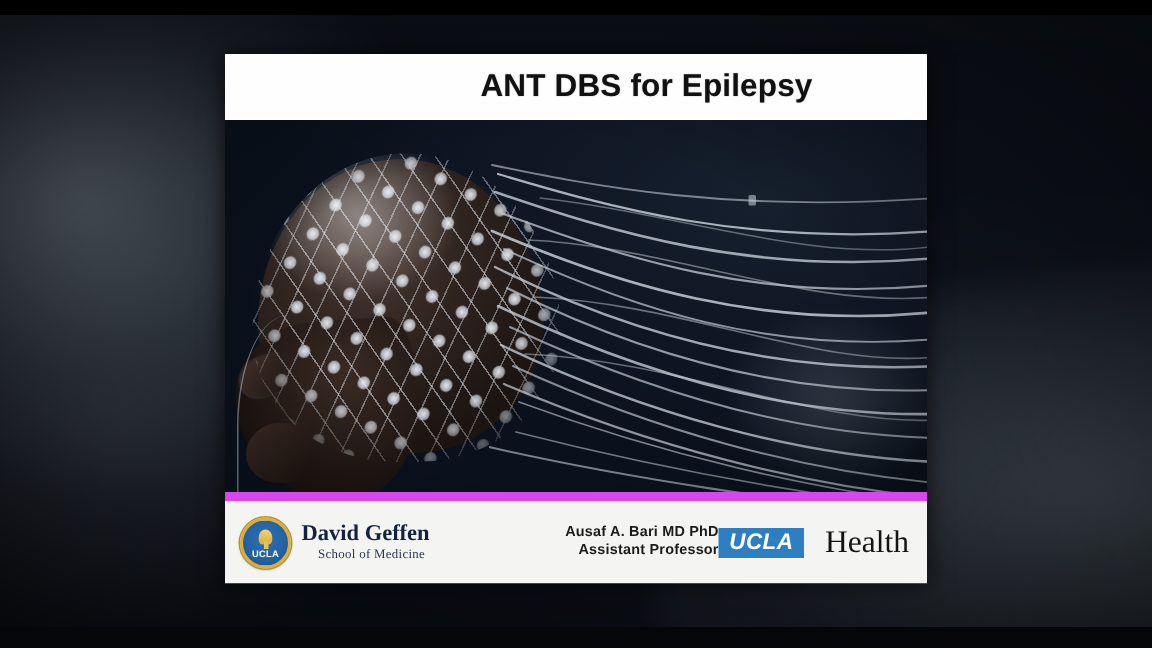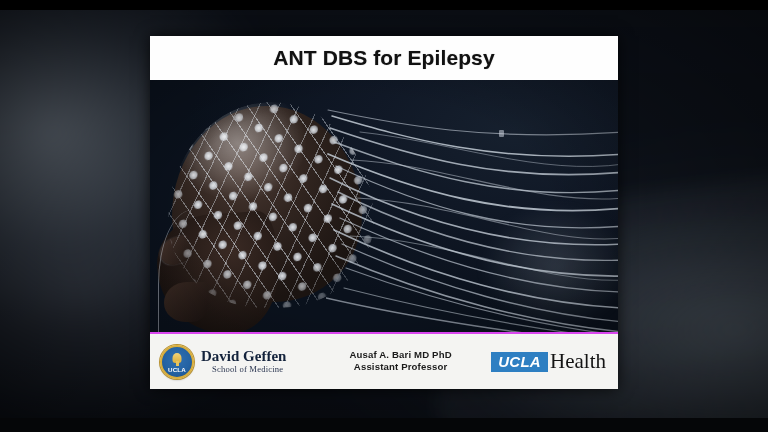--- a/index.html
+++ b/index.html
@@ -23,21 +23,21 @@
     background:radial-gradient(ellipse 80% 80% at 50% 50%, rgba(0,0,0,0) 40%, rgba(0,0,0,.55) 100%);}
   .bg-bar-top{position:absolute;left:0;right:0;top:0;height:10px;background:#000;}
   .bg-bar-bot{position:absolute;left:0;right:0;bottom:0;height:14px;background:#050608;}
 
   
   #slide{position:absolute;left:150px;top:36px;width:468px;height:353px;
     background:#0d1420;box-shadow:0 0 14px rgba(0,0,0,.75);overflow:hidden;}
 
   
   .title-band{position:absolute;left:0;top:0;width:100%;height:44px;background:#fefefe;
-    display:flex;align-items:center;justify-content:center;border-bottom:1px solid #c9c9c9;}
+    display:flex;align-items:center;justify-content:center;border-bottom:1px solid #c9c9c9;padding-left:47px;}
   .title-band .t{font-size:21px;font-weight:bold;color:#111;letter-spacing:.1px;
     text-shadow:0 0 1px rgba(0,0,0,.35);}
 
   
   .photo{position:absolute;left:0;top:44px;width:100%;height:254px;overflow:hidden;
     background:
       radial-gradient(ellipse 70% 70% at 78% 20%, #16202e 0%, #101826 45%, #0a111c 100%),
       linear-gradient(160deg,#15202e 0%,#0d1624 55%,#080e18 100%);}
 
   
@@ -84,44 +84,44 @@
     filter:blur(6px);}
 
   .photo-vig{position:absolute;inset:0;pointer-events:none;
     background:radial-gradient(ellipse 86% 96% at 46% 50%, rgba(0,0,0,0) 45%, rgba(0,0,0,.40) 100%);}
 
   .cursor{position:absolute;left:349px;top:50px;width:5px;height:7px;
     background:rgba(205,212,222,.55);border-radius:1px;filter:blur(.5px);}
 
   
   .footer{position:absolute;left:0;bottom:0;width:100%;height:55px;background:#f4f4f2;
-    border-top:2px solid #d946ef;display:flex;align-items:center;}
+    border-top:6px solid #d946ef;display:flex;align-items:center;}
 
   .geffen{display:flex;align-items:center;gap:7px;margin-left:10px;width:150px;}
   .seal{position:relative;width:30px;height:30px;border-radius:50%;flex:0 0 auto;
     background:radial-gradient(circle at 50% 42%, #2f6fb0 0%, #2463a4 55%, #1b4f86 100%);
     border:2.4px solid #d9ae3c;box-shadow:0 0 0 1px #b8912f, 0 1px 2px rgba(0,0,0,.3);}
   .seal .torch{position:absolute;left:50%;top:21%;transform:translateX(-50%);
     width:9px;height:10px;border-radius:50% 50% 30% 30%;
     background:linear-gradient(180deg,#f2d378,#d9ae3c);}
   .seal .torch:after{content:"";position:absolute;left:50%;top:8px;transform:translateX(-50%);
     width:3px;height:5px;background:#e6c35c;}
   .seal .ucla{position:absolute;left:0;right:0;bottom:4px;text-align:center;
     font-size:6.2px;font-weight:bold;color:#fff;letter-spacing:.2px;}
   .geffen-txt{line-height:1.12;}
   .geffen-txt .g1{font-family:"Liberation Serif",serif;font-size:15px;font-weight:bold;color:#14233c;}
   .geffen-txt .g2{font-family:"Liberation Serif",serif;font-size:8.6px;color:#2a3550;letter-spacing:.2px;margin-left:11px;}
 
-  .presenter{flex:1;text-align:center;line-height:1.28;padding-bottom:1px;}
+  .presenter{flex:1;text-align:right;line-height:1.28;padding-bottom:1px;}
   .presenter div{font-size:9.6px;font-weight:bold;color:#1b1b1b;letter-spacing:.15px;}
 
   .uclahealth{display:flex;align-items:center;margin-right:12px;}
   .uh-box{background:#2e7fc2;color:#fff;font-size:15px;font-weight:bold;font-style:italic;
     padding:2px 7px 3px;letter-spacing:.3px;line-height:1;}
-  .uh-word{font-family:"Liberation Serif",serif;font-size:21px;color:#141414;margin-left:2px;line-height:1;}
+  .uh-word{font-family:"Liberation Serif",serif;font-size:21px;color:#141414;margin-left:14px;line-height:1;}
 </style>
 </head>
 <body>
 
 <div id="stage">
 
   <div class="bg">
     <div class="bg-base"></div>
     <div class="bg-strands"></div>
     <div class="bg-vig"></div>

